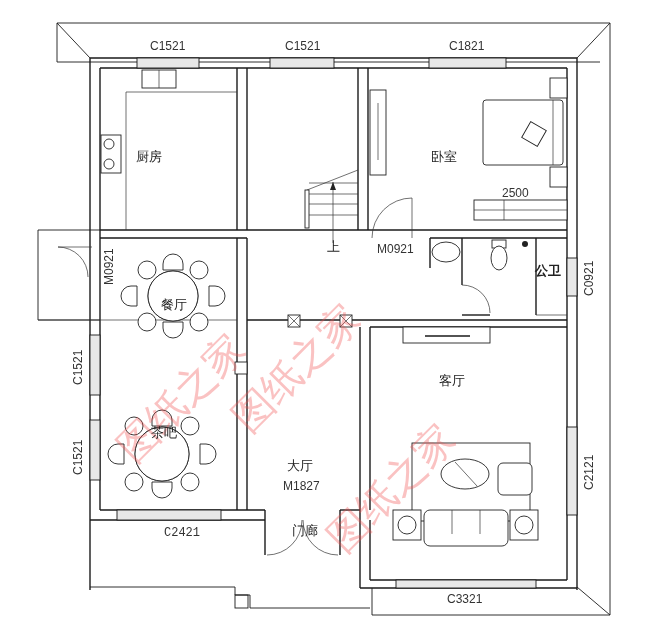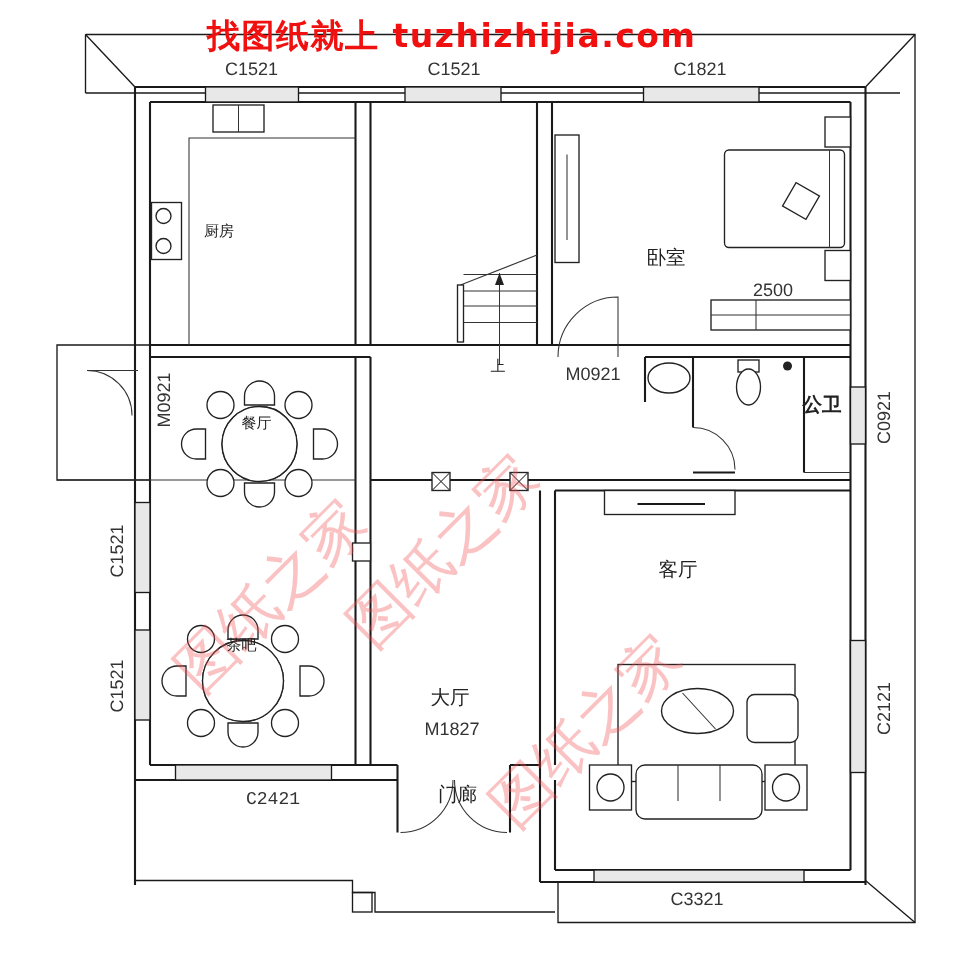--- a/index.html
+++ b/index.html
@@ -5,21 +5,21 @@
   html, body { margin: 0; padding: 0; background: #ffffff; }
   #canvas { position: relative; width: 650px; height: 643px; background: #ffffff; overflow: hidden; }
   svg { position: absolute; left: 0; top: 0; }
   .w { stroke: #1a1a1a; fill: none; stroke-width: 1.4; }
   .wt { stroke: #1a1a1a; fill: none; stroke-width: 0.9; }
   .thin { stroke: #333; fill: none; stroke-width: 0.7; }
   .win { stroke: #1a1a1a; fill: #e8e8e8; stroke-width: 0.9; }
   .furn { stroke: #222; fill: #ffffff; stroke-width: 0.9; }
   .lbl { position: absolute; font-family: "Liberation Sans", sans-serif; color: #333; font-size: 12px; white-space: nowrap; line-height: 1; }
   .room { position: absolute; font-family: "DejaVu Sans", sans-serif; color: #222; font-size: 13px; white-space: nowrap; line-height: 1; }
-  .room.sm { font-size: 10px; }
+  .room.sm { font-size: 13px; }
   .vert { transform-origin: left top; transform: rotate(-90deg); }
   .header { position: absolute; left: 138px; top: 14px; font-family: "DejaVu Sans", sans-serif; font-size: 22px; font-weight: bold; color: #f01010; letter-spacing: 1px; white-space: nowrap; line-height: 1; }
   .wm { position: absolute; font-family: "DejaVu Serif", serif; font-size: 40px; color: rgba(240,80,80,0.35); white-space: nowrap; transform-origin: left top; transform: rotate(-45deg); line-height: 1; pointer-events: none; }
 </style>
 </head>
 <body>
 
 <div id="canvas">
 
 <svg width="650" height="643" viewBox="0 0 650 643">
@@ -196,21 +196,20 @@
   </g>
 
   <g>
     <line class="w" x1="265" y1="510" x2="265" y2="555"></line>
     <line class="w" x1="340" y1="510" x2="340" y2="555"></line>
     <path class="thin" d="M267,555 A35,35 0 0 0 302,520"></path>
     <path class="thin" d="M338,555 A35,35 0 0 1 303,520"></path>
   </g>
 </svg>
 
-<div class="header">找图纸就上 tuzhizhijia.com</div>
 
 <div class="wm" style="left:110px;top:440px;">图纸之家</div>
 <div class="wm" style="left:225px;top:410px;">图纸之家</div>
 <div class="wm" style="left:320px;top:530px;">图纸之家</div>
 
 <div class="lbl" style="left:150px;top:40px;">C1521</div>
 <div class="lbl" style="left:285px;top:40px;">C1521</div>
 <div class="lbl" style="left:449px;top:40px;">C1821</div>
 <div class="lbl vert" style="left:72px;top:385px;">C1521</div>
 <div class="lbl vert" style="left:72px;top:475px;">C1521</div>
@@ -219,22 +218,22 @@
 <div class="lbl vert" style="left:583px;top:296px;">C0921</div>
 <div class="lbl vert" style="left:583px;top:490px;">C2121</div>
 
 <div class="lbl vert" style="left:103px;top:285px;">M0921</div>
 <div class="lbl" style="left:377px;top:243px;">M0921</div>
 <div class="lbl" style="left:283px;top:480px;">M1827</div>
 
 <div class="lbl" style="left:502px;top:187px;">2500</div>
 
 <div class="room sm" style="left:136px;top:150px;">厨房</div>
-<div class="room" style="left:431px;top:150px;margin-top:16px;">卧室</div>
-<div class="room sm" style="left:161px;top:278px;">餐厅</div>
+<div class="room" style="left:431px;top:150px;">卧室</div>
+<div class="room sm" style="left:161px;top:298px;font-family:Liberation Serif, serif;">餐厅</div>
 <div class="room sm" style="left:151px;top:426px;">茶吧</div>
 <div class="room" style="left:287px;top:459px;">大厅</div>
 <div class="room" style="left:439px;top:374px;">客厅</div>
 <div class="room" style="left:535px;top:264px;font-weight:bold;">公卫</div>
 <div class="room" style="left:292px;top:524px;">门廊</div>
 <div class="room sm" style="left:327px;top:240px;">上</div>
 
 </div>
 
 </body></html>

